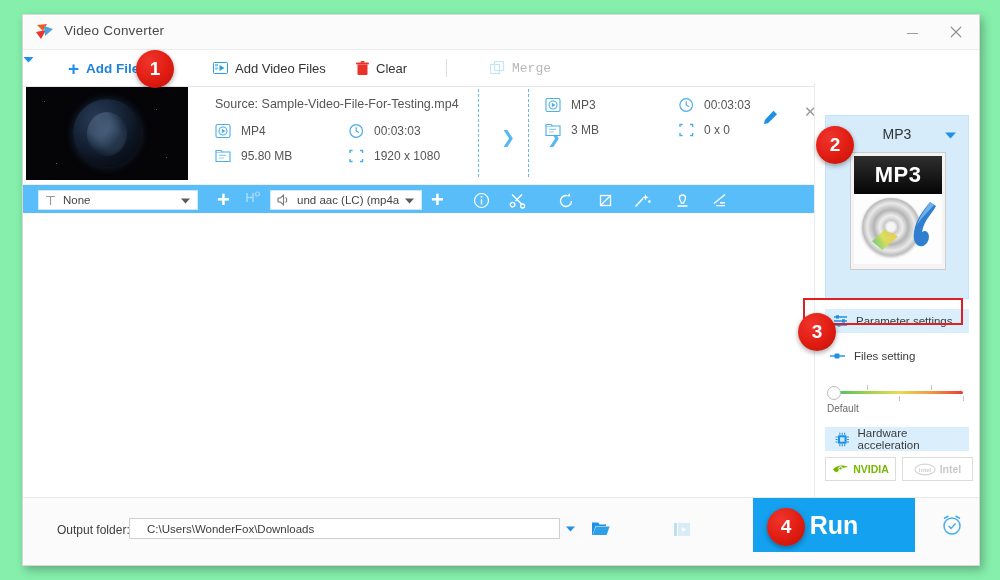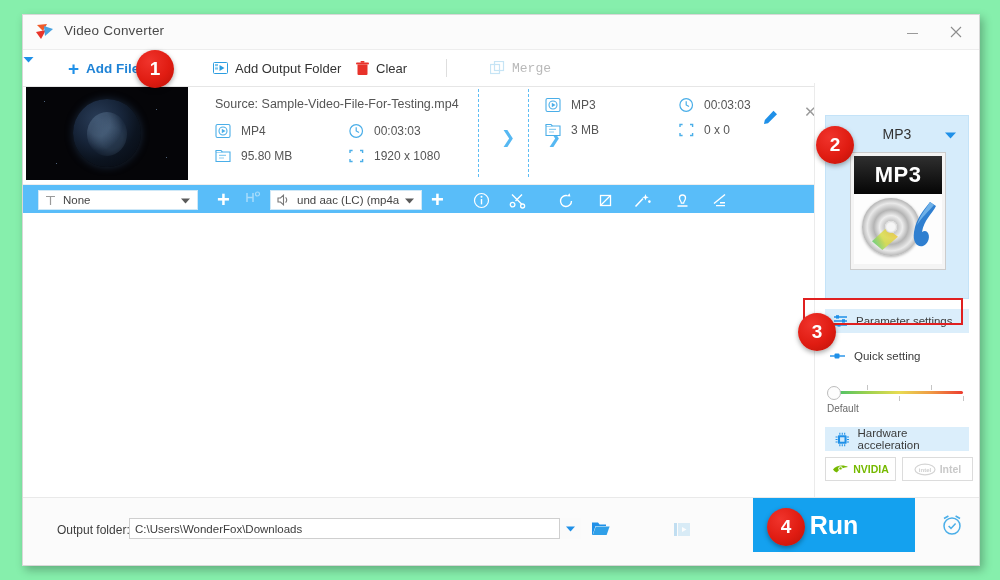--- a/index.html
+++ b/index.html
@@ -316,21 +316,21 @@
   .of-label {
     position: absolute; left: 34px; top: 25px;
     font-size: 12px; color: #3d3d3d;
   }
   .of-input {
     position: absolute; left: 106px; top: 20px;
     width: 452px; height: 21px;
     background: #fff; border: 1px solid #cfcfcf;
     box-sizing: border-box;
     font-size: 11.5px; color: #3d3d3d;
-    display: flex; align-items: center; padding-left: 5px;
+    display: flex; align-items: center; padding-left: 17px;
   }
   .of-drop {
     position: absolute; left: 536px; top: 20px;
     width: 22px; height: 21px;
     border-left: 1px solid #cfcfcf; background: #fafafa;
     display: flex; align-items: center; justify-content: center;
     box-sizing: border-box;
   }
   .of-folder { position: absolute; left: 568px; top: 22px; }
   .of-stack { position: absolute; left: 650px; top: 23px; opacity: .45; }
@@ -393,21 +393,21 @@
           <path d="M0.5 1 L5.5 6.5 L10.5 1 Z" fill="#1f90e8"></path>
         </svg>
       </div>
       <div class="tb-item tb-addfolder">
         <svg width="15" height="14" viewBox="0 0 15 14">
           <rect x="0.5" y="1.5" width="14" height="11" rx="1" fill="#fff" stroke="#2b9de0"></rect>
           <rect x="2" y="3" width="3" height="2.2" fill="#7cc6ee"></rect>
           <rect x="2" y="6.4" width="3" height="2.2" fill="#7cc6ee"></rect>
           <path d="M6.5 4 L11.5 7 L6.5 10 Z" fill="#2b9de0"></path>
         </svg>
-        <span>Add Output Folder</span>
+        <span>Add Video Files</span>
       </div>
       <div class="tb-item tb-clear">
         <svg width="13" height="15" viewBox="0 0 13 15">
           <rect x="1.5" y="3.5" width="10" height="10.5" rx="1" fill="#e8322a"></rect>
           <rect x="0" y="1.6" width="13" height="2" rx="1" fill="#e8322a"></rect>
           <rect x="4.5" y="0" width="4" height="1.8" rx="0.8" fill="#e8322a"></rect>
         </svg>
         <span>Clear</span>
       </div>
       <div class="tb-sep"></div>
@@ -623,21 +623,21 @@
           <rect x="4.5" y="9.2" width="3" height="3.4" fill="#1f90e8"></rect>
         </svg>
         <span>Parameter settings</span>
       </div>
 
       <div class="quicksetting">
         <svg width="17" height="10" viewBox="0 0 17 10">
           <path d="M1 5 L16 5" stroke="#1f90e8" stroke-width="1.4"></path>
           <rect x="5.5" y="2.4" width="5" height="5" rx="1" fill="#1f90e8"></rect>
         </svg>
-        <span>Quick setting</span>
+        <span>Files setting</span>
       </div>
 
       <div class="sliderwrap">
         <div class="strack"></div>
         <div class="stick" style="left:40px; top:2px;"></div>
         <div class="stick" style="left:72px; top:13px;"></div>
         <div class="stick" style="left:104px; top:2px;"></div>
         <div class="stick" style="left:136px; top:13px;"></div>
         <div class="sknob"></div>
         <div class="slabel">Default</div>

